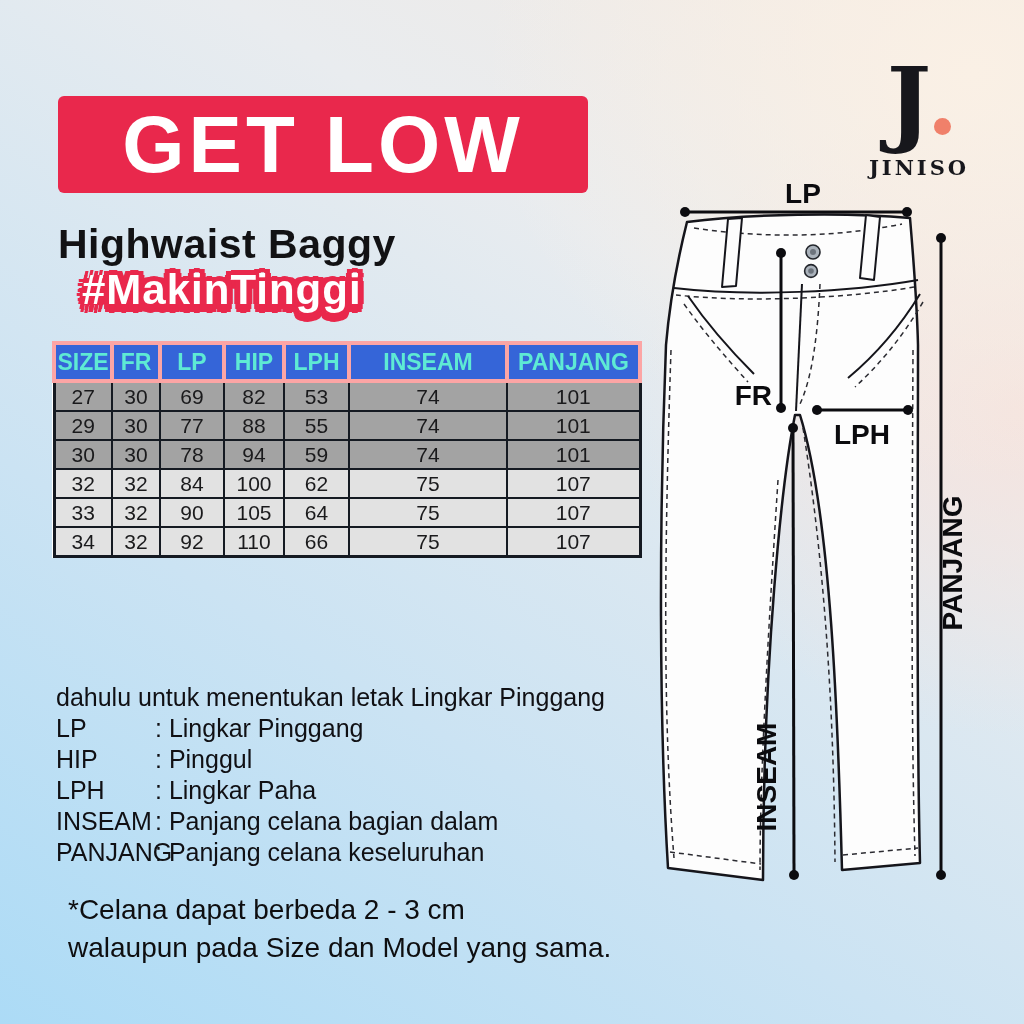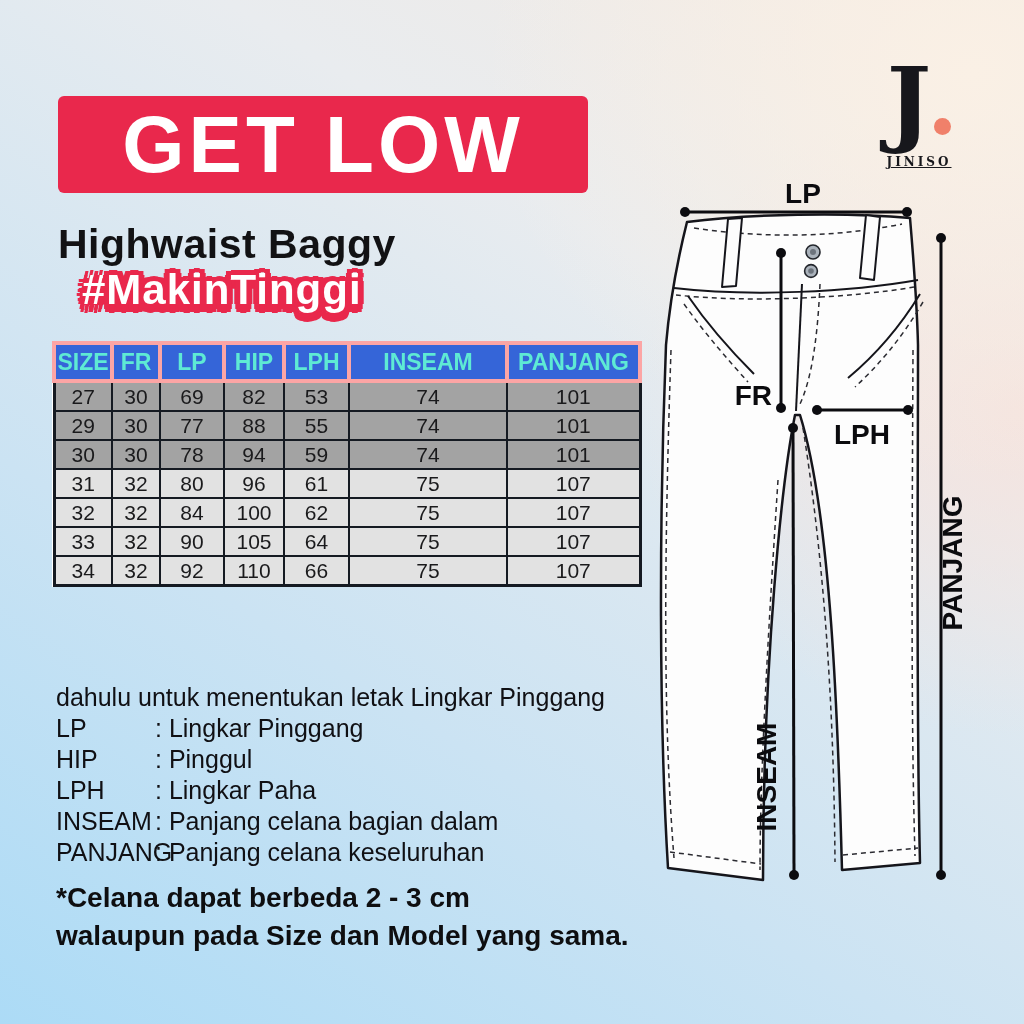--- a/index.html
+++ b/index.html
@@ -18,40 +18,40 @@
   }
   .banner-text{color:#ffffff;font-size:80px;font-weight:800;letter-spacing:4px;line-height:1;}
   .subtitle{position:absolute;left:58px;top:221px;margin:0;font-size:41px;font-weight:800;color:#121214;letter-spacing:.5px;}
   .hashtag{
     position:absolute;left:58px;top:266px;font-size:42px;font-weight:800;color:#ffffff;letter-spacing:1px;
   }
   
   .logo{position:absolute;left:846px;top:56px;width:146px;text-align:center;color:#17171c;}
   .logo-mark{font-family:"DejaVu Serif","Liberation Serif",serif;font-size:94px;font-weight:700;line-height:92px;}
   .logo-dot{display:inline-block;width:17px;height:17px;border-radius:50%;margin-left:3px;}
-  .logo-name{font-family:"DejaVu Serif","Liberation Serif",serif;font-size:12px;font-weight:700;letter-spacing:3px;margin-top:7px;text-decoration:underline;}
+  .logo-name{font-family:"DejaVu Serif","Liberation Serif",serif;font-size:21px;font-weight:700;letter-spacing:3px;margin-top:7px;}
   
   .size-table{
     position:absolute;left:52px;top:341px;width:586px;border-collapse:collapse;table-layout:fixed;
     text-align:center;background:#ffffff;border:3px solid #151a22;
   }
   .size-table th{
     height:34px;font-size:23px;font-weight:800;color:#5eead4;border:4px solid #fca5a5;padding:0;
   }
   .size-table td{
     height:27px;font-size:21px;color:#1a1a1c;border:2px solid #151a22;padding:0;background:#a3a3a3;
   }
   .size-table tr.alt td{background:#E2E2E2;}
   
   .legend{position:absolute;left:56px;top:651px;width:610px;font-size:25px;color:#101014;}
   .legend-intro{margin:0;line-height:31px;}
   .legend-row{display:flex;line-height:31px;}
   .legend-row .term{width:99px;flex:none;}
   
-  .footnote{position:absolute;left:56px;top:879px;margin:0;font-size:28px;font-weight:700;line-height:38px;color:#0e0e10;}
+  .footnote{position:absolute;left:56px;top:879px;margin:12px;font-size:28px;font-weight:400;line-height:38px;color:#0e0e10;}
   
   .pants{position:absolute;left:650px;top:180px;width:370px;height:720px;}
   .outline{fill:#FDFDFD;stroke:#15151b;stroke-width:2.5;stroke-linejoin:round;}
   .part{fill:#FDFDFD;stroke:#15151b;stroke-width:2;stroke-linejoin:round;}
   .ln{stroke:#15151b;stroke-width:2;fill:none;}
   .dash{stroke:#2b2b31;stroke-width:1.5;fill:none;stroke-dasharray:5 4;}
   .meas{stroke:#0c0c10;stroke-width:3;fill:none;}
   .mdot{fill:#0c0c10;}
   .lbl{font-family:"Liberation Sans","DejaVu Sans",sans-serif;font-weight:bold;font-size:28px;fill:#0b0b0e;}
 </style>
@@ -115,29 +115,20 @@
         <tr>
           <td>30</td>
           <td>30</td>
           <td>78</td>
           <td>94</td>
           <td>59</td>
           <td>74</td>
           <td>101</td>
         </tr>
         <tr class="alt">
-          <td>31</td>
-          <td>32</td>
-          <td>80</td>
-          <td>96</td>
-          <td>61</td>
-          <td>75</td>
-          <td>107</td>
-        </tr>
-        <tr class="alt">
           <td>32</td>
           <td>32</td>
           <td>84</td>
           <td>100</td>
           <td>62</td>
           <td>75</td>
           <td>107</td>
         </tr>
         <tr class="alt">
           <td>33</td>

